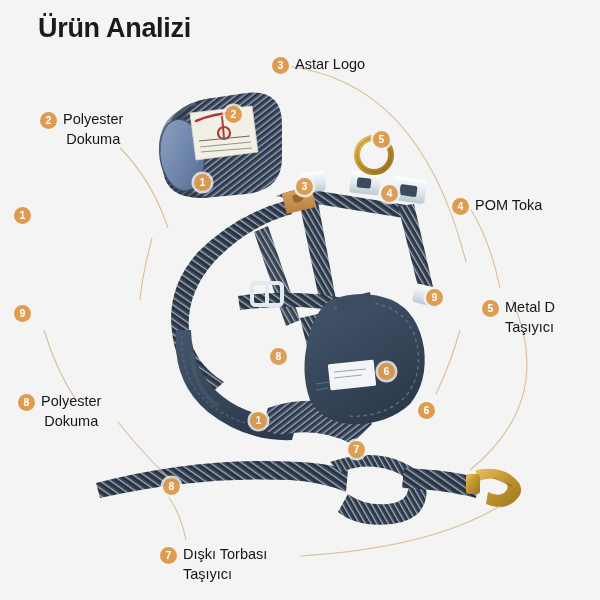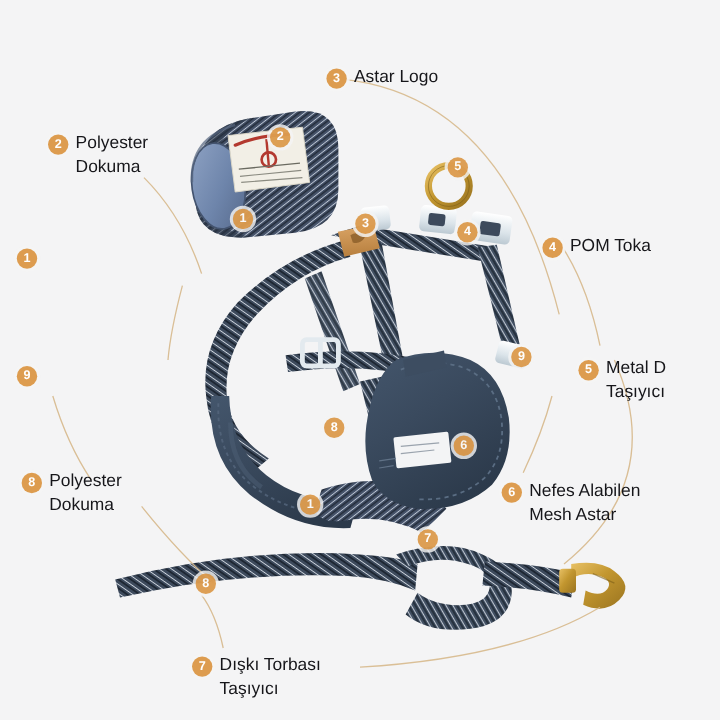--- a/index.html
+++ b/index.html
@@ -43,21 +43,21 @@
   .callout .badge {
     flex: 0 0 auto;
     margin-top: 2px;
   }
   .callout-text {
     font-size: 14.5px;
     color: #16161a;
     line-height: 1.35;
     white-space: pre-line;
   }
-  .callout.text-center .callout-text { }
+  .callout.text-center .callout-text { text-align: center; }
 
   
   .badge {
     width: 17px;
     height: 17px;
     border-radius: 50%;
     background: #dd9c4f;
     color: #ffffff;
     font-size: 10.5px;
     font-weight: bold;
@@ -275,20 +275,21 @@
       <path d="M118 422 Q150 462 178 486"></path>
 
       <path d="M186 540 Q180 512 168 496"></path>
 
       <path d="M436 394 Q452 360 460 330"></path>
 
       <path d="M500 288 Q490 240 470 208"></path>
     </g>
   </svg>
 
+  <div class="page-title">Ürün Analizi</div>
 
   <div class="badge on-photo" style="left:225px; top:106px;">2</div>
   <div class="badge on-photo" style="left:194px; top:174px;">1</div>
   <div class="badge on-photo" style="left:296px; top:178px;">3</div>
   <div class="badge on-photo" style="left:373px; top:131px;">5</div>
   <div class="badge on-photo" style="left:381px; top:185px;">4</div>
   <div class="badge on-photo" style="left:426px; top:289px;">9</div>
   <div class="badge on-photo" style="left:270px; top:348px;">8</div>
   <div class="badge on-photo" style="left:250px; top:412px;">1</div>
   <div class="badge on-photo" style="left:378px; top:363px;">6</div>
@@ -316,22 +317,20 @@
   </div>
 
   <div class="callout" style="left:482px; top:298px;">
     <span class="badge">5</span>
     <span class="callout-text">Metal D
 Taşıyıcı</span>
   </div>
 
   <div class="callout" style="left:418px; top:400px;">
     <span class="badge">6</span>
-    <span class="callout-text">Nefes Alabilen
-Mesh Astar</span>
   </div>
 
   <div class="callout" style="left:160px; top:545px;">
     <span class="badge">7</span>
     <span class="callout-text">Dışkı Torbası
 Taşıyıcı</span>
   </div>
 
   <div class="callout text-center" style="left:18px; top:392px;">
     <span class="badge">8</span>

